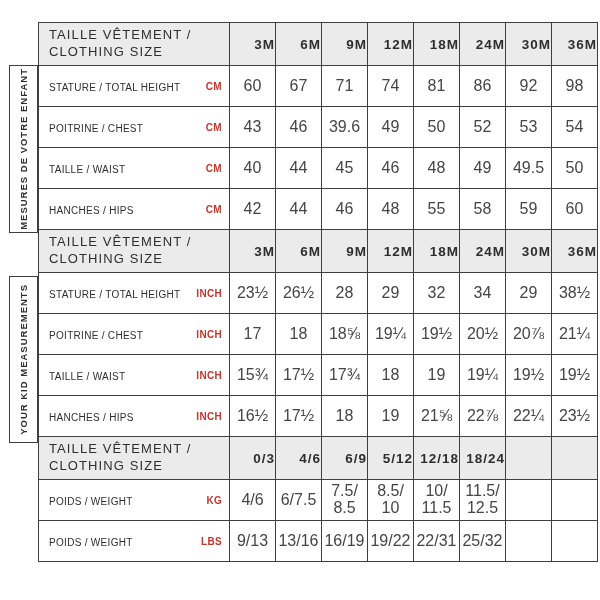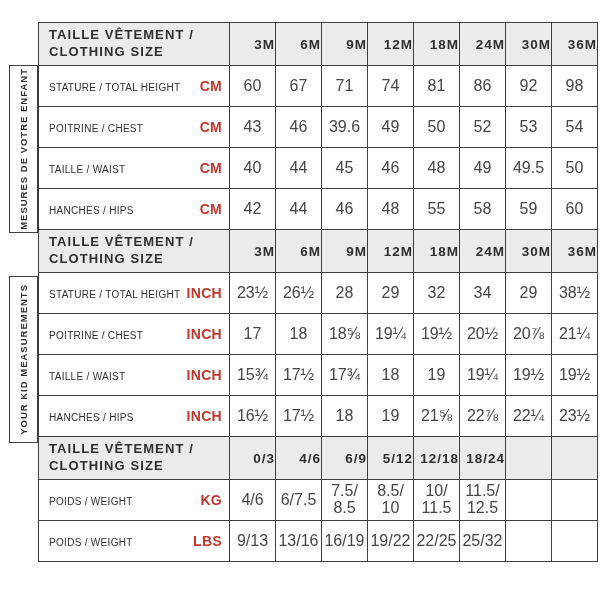--- a/index.html
+++ b/index.html
@@ -28,21 +28,21 @@
     border: 1.5px solid #3f3f3f;
     padding: 0;
     vertical-align: middle;
   }
   td.col-label { width: 176px; }
   tr.header-row td { height: 42px; background: #ebebeb; }
   tr.data-row td   { height: 40px; background: #ffffff; }
 
   .header-label {
     font-size: 13px;
-    font-weight: bold;
+    font-weight: normal;
     letter-spacing: 1.1px;
     color: #2e2e2e;
     padding-left: 10px !important;
     padding-right: 4px !important;
     white-space: pre-line;
     line-height: 1.3;
     text-align: left;
   }
   .header-col {
     text-align: right;
@@ -57,21 +57,21 @@
     font-weight: normal;
     letter-spacing: 0.3px;
     color: #2e2e2e;
     white-space: nowrap;
   }
   .row-unit {
     position: absolute;
     right: 7px;
     top: 50%;
     transform: translateY(-50%);
-    font-size: 14px;
+    font-size: 10px;
     font-weight: bold;
     letter-spacing: 0.3px;
     color: #c5352c;
   }
   .value-cell {
     text-align: center;
     font-size: 16px;
     color: #454545;
     white-space: pre-line;
     line-height: 1.05;
@@ -252,21 +252,21 @@
 12.5</td>
           <td class="value-cell"></td>
           <td class="value-cell"></td>
         </tr>
         <tr class="data-row">
           <td class="label-cell col-label"><span class="row-label">POIDS / WEIGHT</span><span class="row-unit">LBS</span></td>
           <td class="value-cell">9/13</td>
           <td class="value-cell">13/16</td>
           <td class="value-cell">16/19</td>
           <td class="value-cell">19/22</td>
-          <td class="value-cell">22/25</td>
+          <td class="value-cell">22/31</td>
           <td class="value-cell">25/32</td>
           <td class="value-cell"></td>
           <td class="value-cell"></td>
         </tr>
       </tbody>
   </table>
 
 </div>
 
 </body></html>

